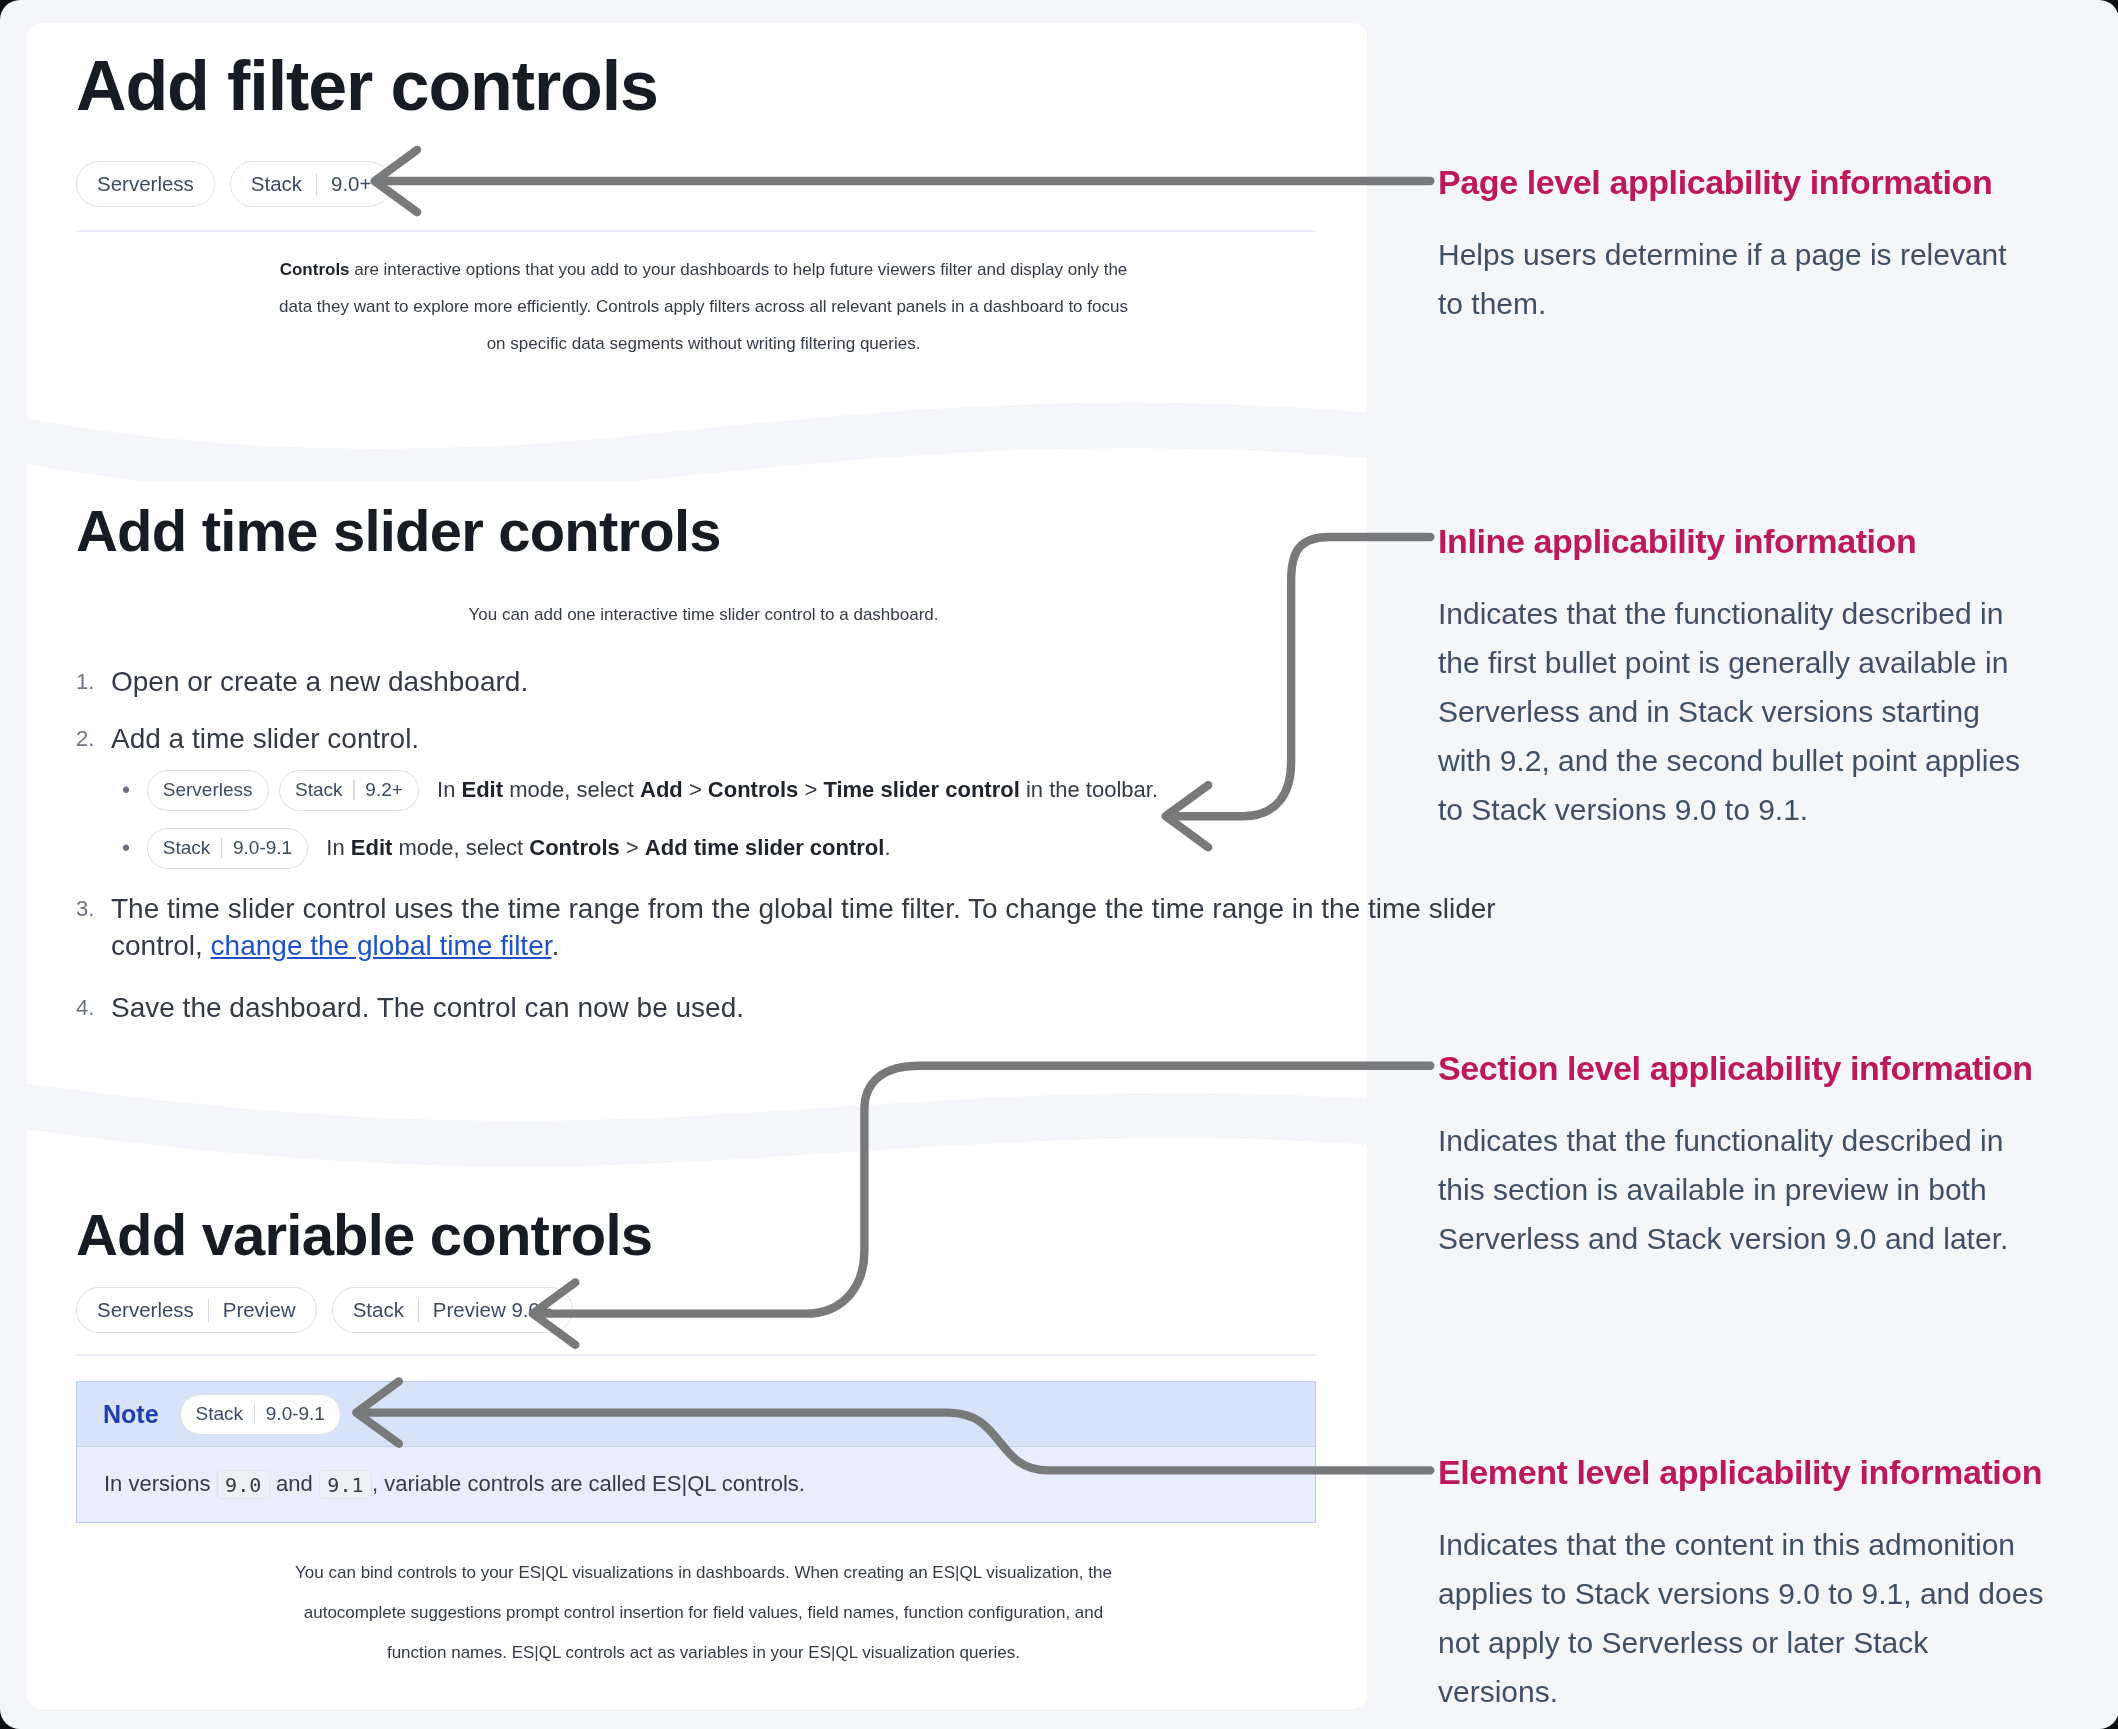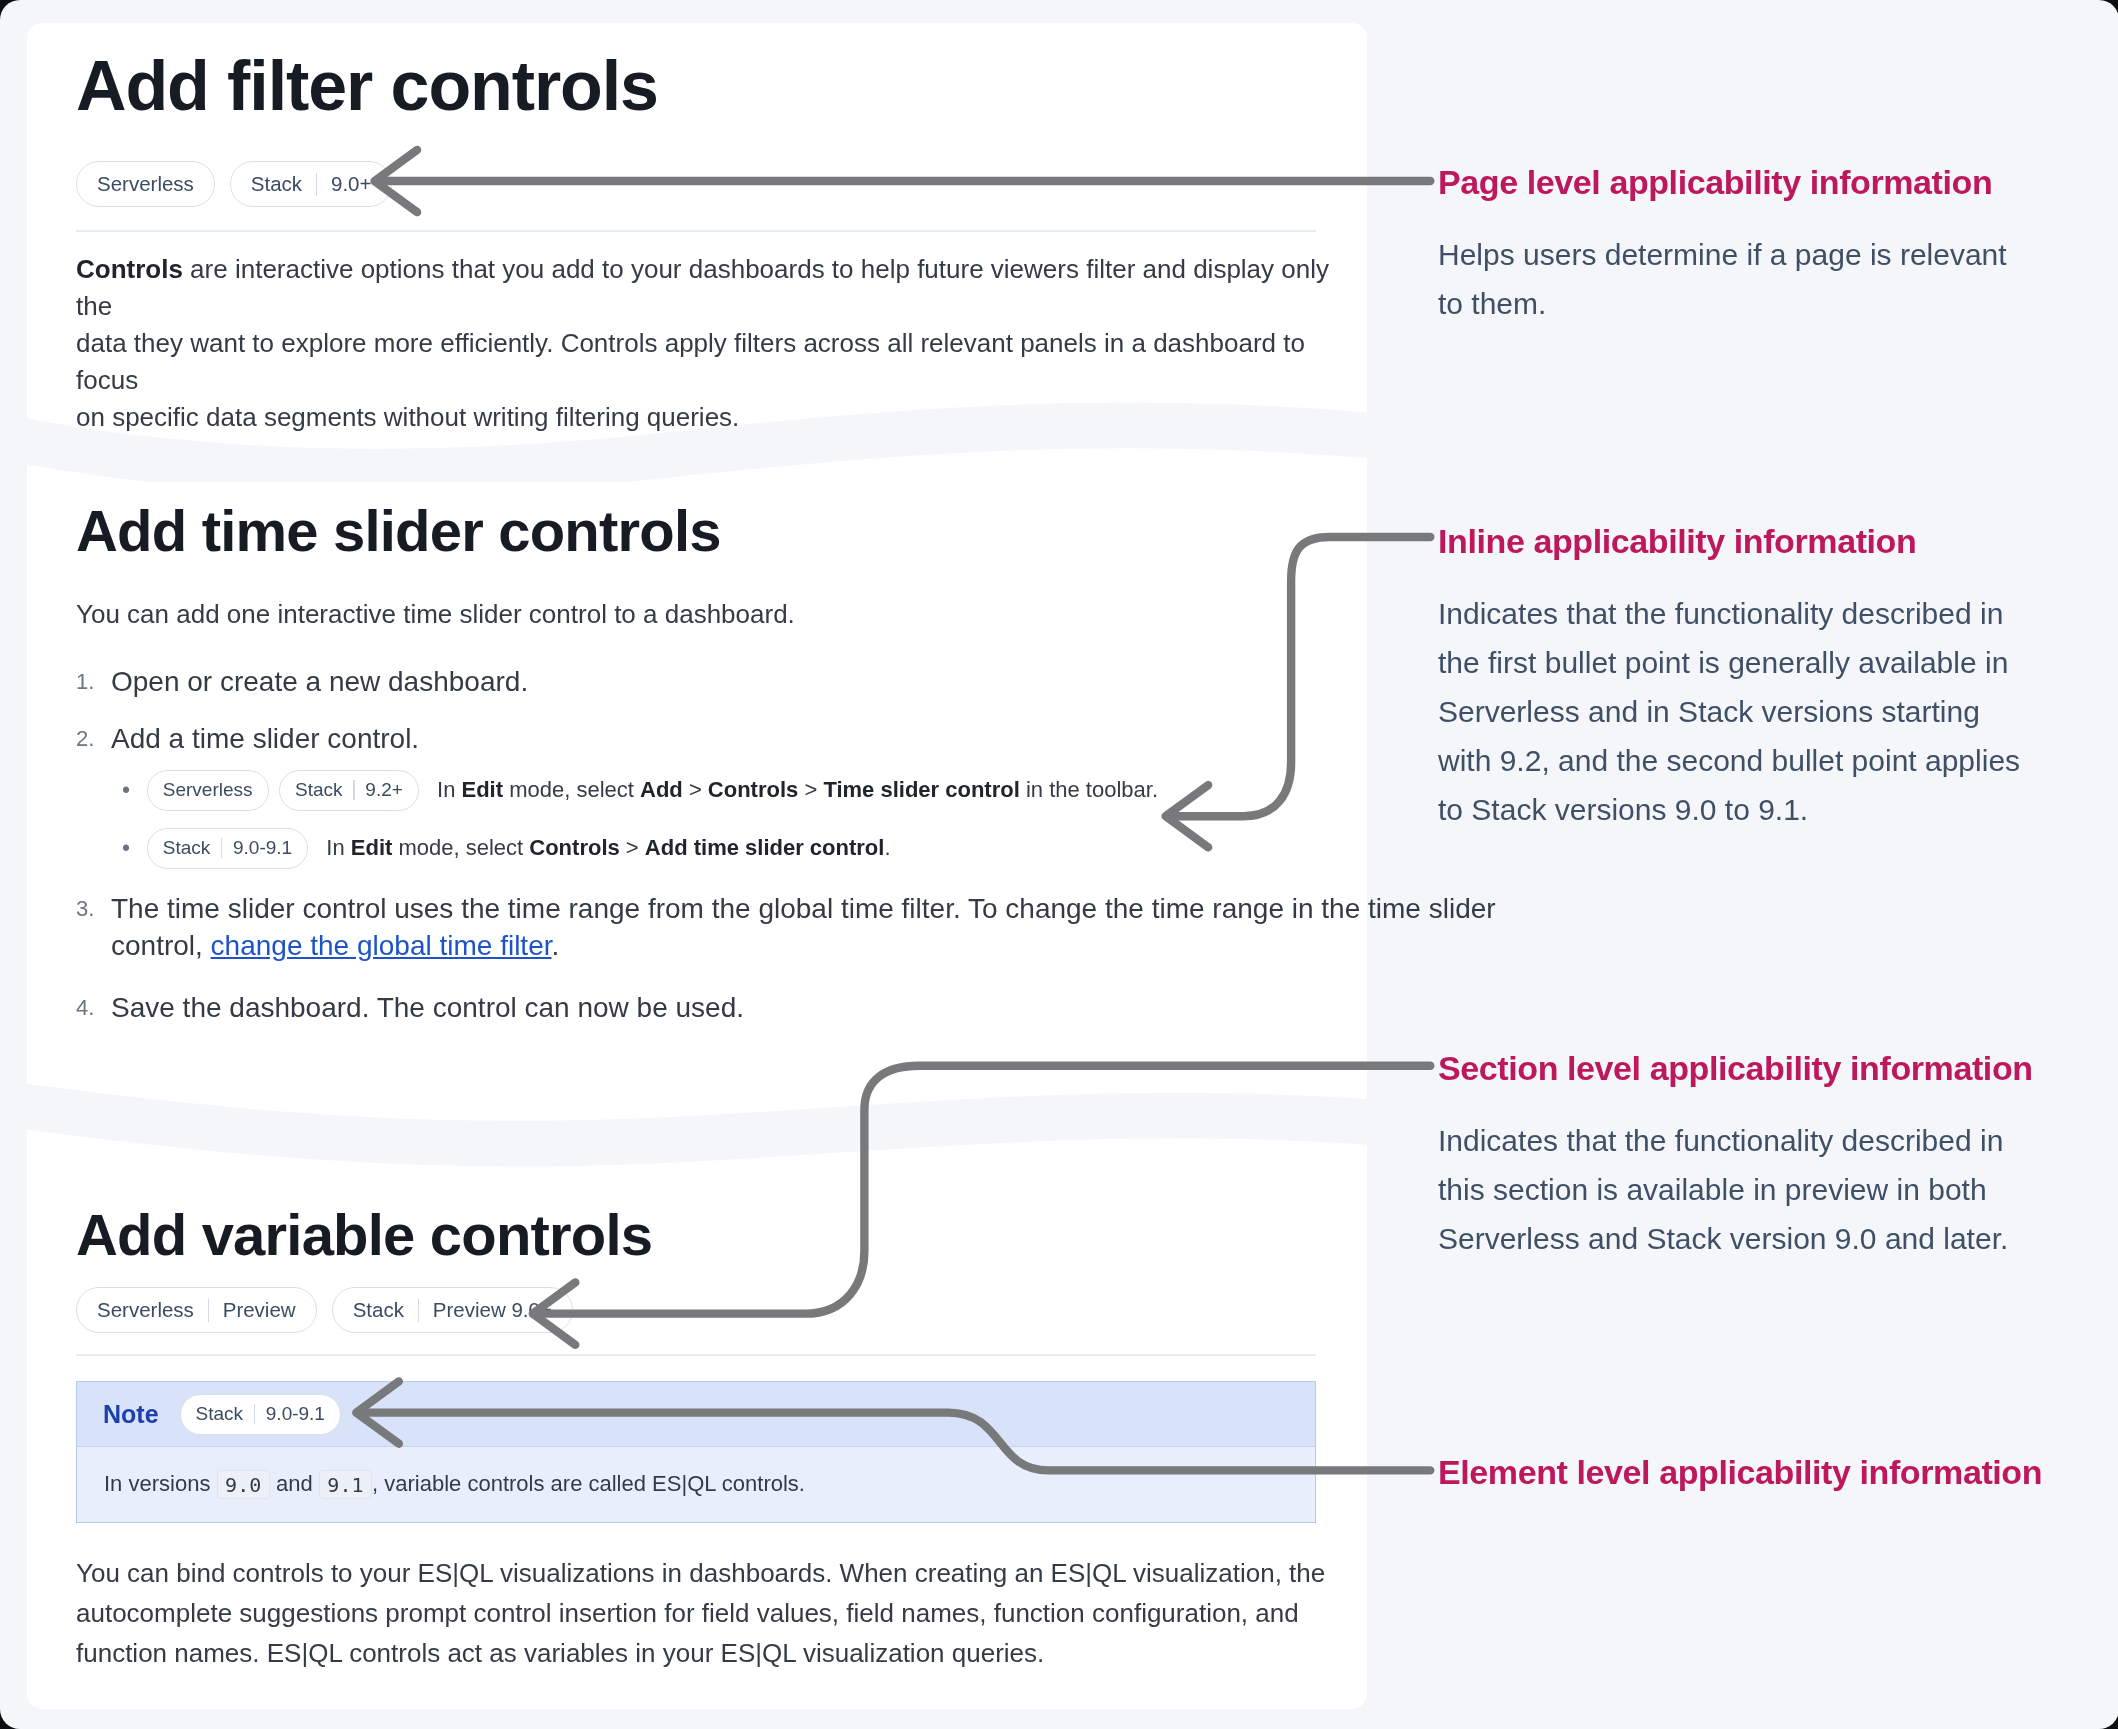--- a/index.html
+++ b/index.html
@@ -3,21 +3,21 @@
 <meta charset="utf-8">
 <style>
   html,body{margin:0;padding:0;background:#0d0e11;}
   #app{position:relative;width:2119px;height:1729px;font-family:"Liberation Sans",sans-serif;}
   .page{position:absolute;inset:0;background:#f4f6fa;border-radius:20px;overflow:hidden;}
   .card{position:absolute;left:27px;top:23px;width:1340px;height:1686px;background:#ffffff;border-radius:15px;}
   .wave{position:absolute;left:27px;width:1340px;height:103px;pointer-events:none;}
   .abs{position:absolute;}
   h1.t{margin:0;font-size:70px;line-height:79px;font-weight:700;letter-spacing:-1.1px;color:#171b23;}
   h2.t{margin:0;font-size:58px;line-height:65px;font-weight:700;letter-spacing:-0.8px;color:#171b23;}
-  .body-text{font-size:26px;line-height:37px;color:#353b46;white-space:pre-line;}
+  .body-text{font-size:17px;line-height:37px;color:#353b46;white-space:pre-line;text-align:center;}
   .hr{height:1.5px;background:#e7ebf2;}
   .badge-row{display:flex;gap:15px;align-items:center;}
   .badge{display:inline-flex;align-items:center;background:#fff;border:1.5px solid #d9dfe9;border-radius:30px;color:#3c4b64;font-size:20.5px;height:46px;padding:0 20px;box-sizing:border-box;white-space:nowrap;}
   .badge .sep{width:1.5px;height:23px;background:#d2d9e5;margin:0 13.7px;}
   .badge.small{height:41px;font-size:19px;padding:0 15px;border-radius:24px;}
   .badge.small .sep{height:20px;margin:0 10.6px;}
   .li{position:absolute;left:76px;display:flex;align-items:flex-start;}
   .num{width:35px;flex:0 0 35px;color:#6d7585;font-size:22px;line-height:37px;}
   .li-text{font-size:28px;line-height:37px;color:#353b46;white-space:pre-line;}
   .bullet-row{position:absolute;left:122px;display:flex;align-items:center;}
@@ -165,20 +165,24 @@
 to Stack versions 9.0 to 9.1.</p>
     </div>
     <div class="anno" style="top:1047px;">
       <h3>Section level applicability information</h3>
       <p>Indicates that the functionality described in
 this section is available in preview in both
 Serverless and Stack version 9.0 and later.</p>
     </div>
     <div class="anno" style="top:1451px;">
       <h3>Element level applicability information</h3>
+      <p>Indicates that the content in this admonition
+applies to Stack versions 9.0 to 9.1, and does
+not apply to Serverless or later Stack
+versions.</p>
     </div>
 
     <svg class="arrows" width="2119" height="1729" viewBox="0 0 2785 2273" fill="none" stroke="#78797b" stroke-width="11" stroke-linecap="round" stroke-linejoin="round">
       <g>
         <path d="M1880 238 L494 238"></path>
         <path d="M548 197 L492 238 L548 279"></path>
       </g>
       <g>
         <path d="M1880 706 L1748 706 C1706 706 1697 727 1697 764 L1697 1002 C1697 1043 1678 1073 1634 1073 L1534 1073"></path>
         <path d="M1588 1032 L1532 1073 L1588 1114"></path>

